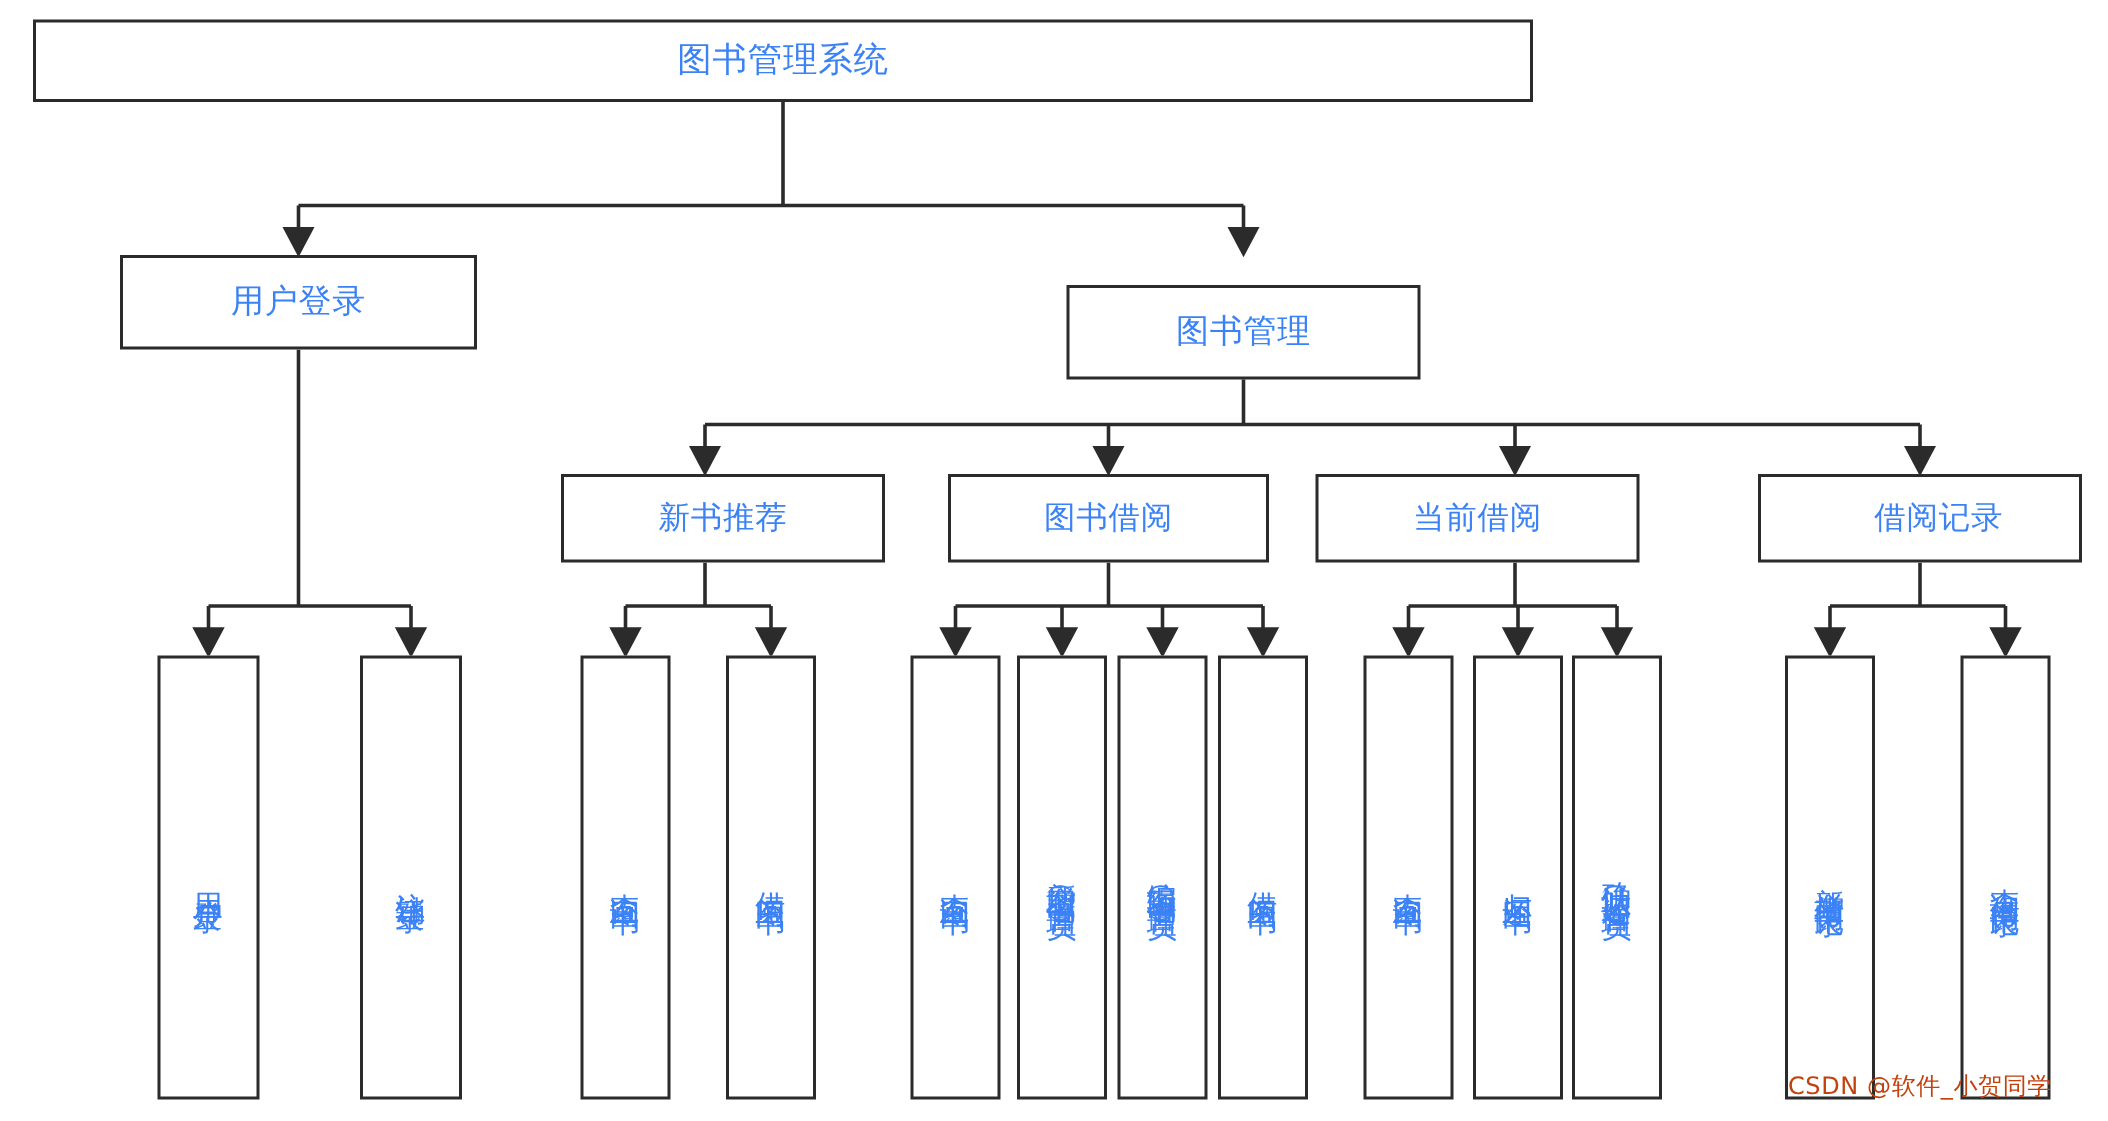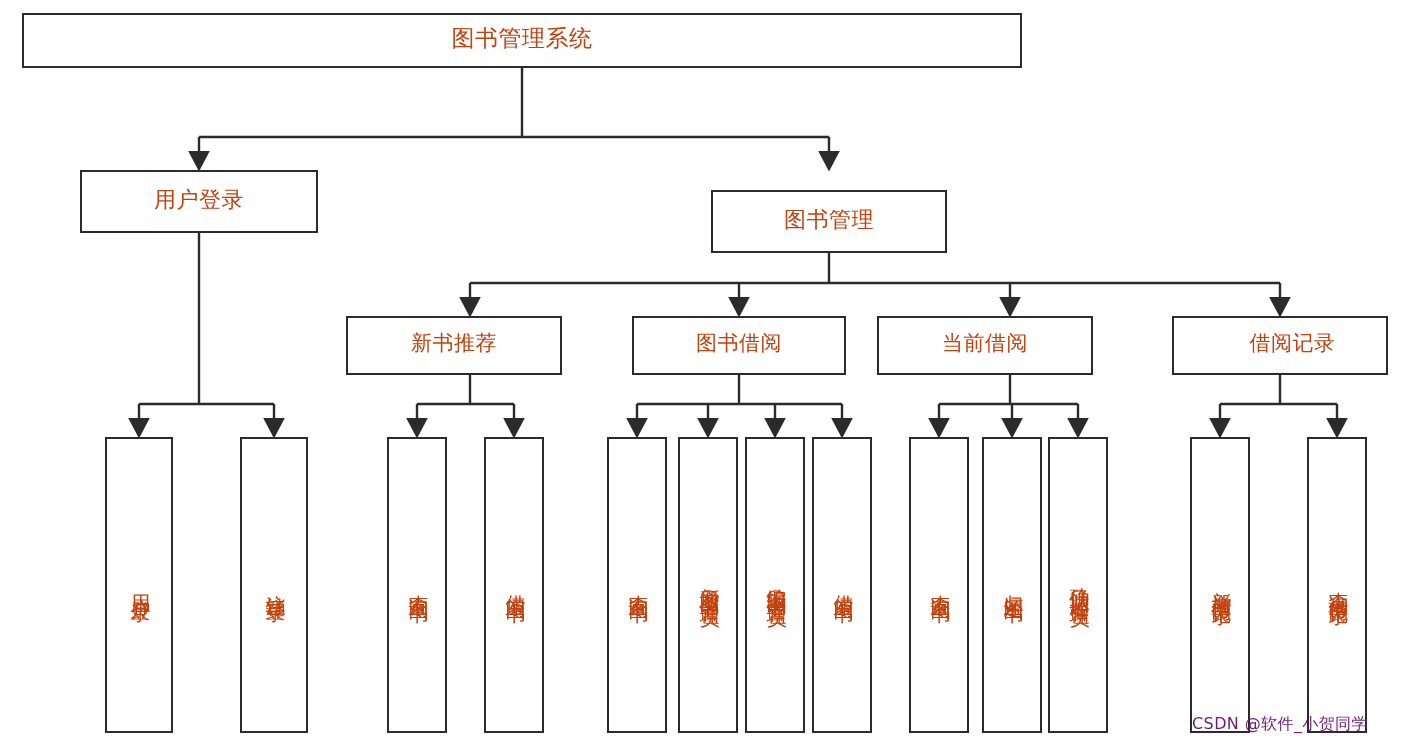--- a/index.html
+++ b/index.html
@@ -28,42 +28,41 @@
     position: absolute;
     box-sizing: border-box;
     background: #ffffff;
     border: 2px solid #2b2b2b;
     display: flex;
     align-items: center;
     justify-content: center;
     overflow: hidden;
   }
   .node-label {
-    color: #c2410c;
+    color: #3b82f6;
     line-height: 1.08;
     letter-spacing: 0.5px;
     white-space: nowrap;
     text-align: center;
-    font-family: Liberation Mono, monospace;
   }
   .level-0 .node-label { font-size: 23px; }
   .level-1 .node-label { font-size: 22px; }
   .level-2 .node-label { font-size: 21px; }
   .leaf .node-label {
     writing-mode: vertical-rl;
     text-orientation: upright;
     font-size: 20px;
     letter-spacing: 3px;
     line-height: 1;
     white-space: normal;
     max-height: 100%;
   }
   .watermark {
     position: absolute;
-    color: #701a75;
+    color: #c2410c;
     font-size: 16px;
     white-space: nowrap;
     letter-spacing: 0.4px;
     user-select: none;
   }
 </style>
 </head>
 <body>
 
 <div id="stage">
@@ -114,21 +113,21 @@
   <div id="nodes-layer">
       <div class="node-box level-0" style="left: 22px; top: 13px; width: 1000px; height: 55px;">
         <span class="node-label">图书管理系统</span>
       </div>
       <div class="node-box level-1" style="left: 80px; top: 170px; width: 238px; height: 63px;">
         <span class="node-label">用户登录</span>
       </div>
       <div class="node-box level-1" style="left: 711px; top: 170px; width: 236px; height: 63px; margin-top: 20px;">
         <span class="node-label">图书管理</span>
       </div>
-      <div class="node-box level-2" style="left: 346px; top: 316px; width: 216px; height: 59px;">
+      <div class="node-box level-2" style="left: 374px; top: 316px; width: 216px; height: 59px;">
         <span class="node-label">新书推荐</span>
       </div>
       <div class="node-box level-2" style="left: 632px; top: 316px; width: 214px; height: 59px;">
         <span class="node-label">图书借阅</span>
       </div>
       <div class="node-box level-2" style="left: 877px; top: 316px; width: 216px; height: 59px;">
         <span class="node-label">当前借阅</span>
       </div>
       <div class="node-box level-2" style="left: 1172px; top: 316px; width: 216px; height: 59px; padding-left: 25px;">
         <span class="node-label">借阅记录</span>

